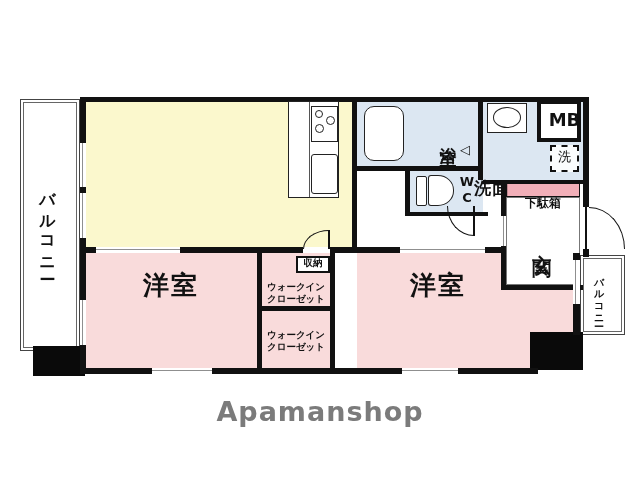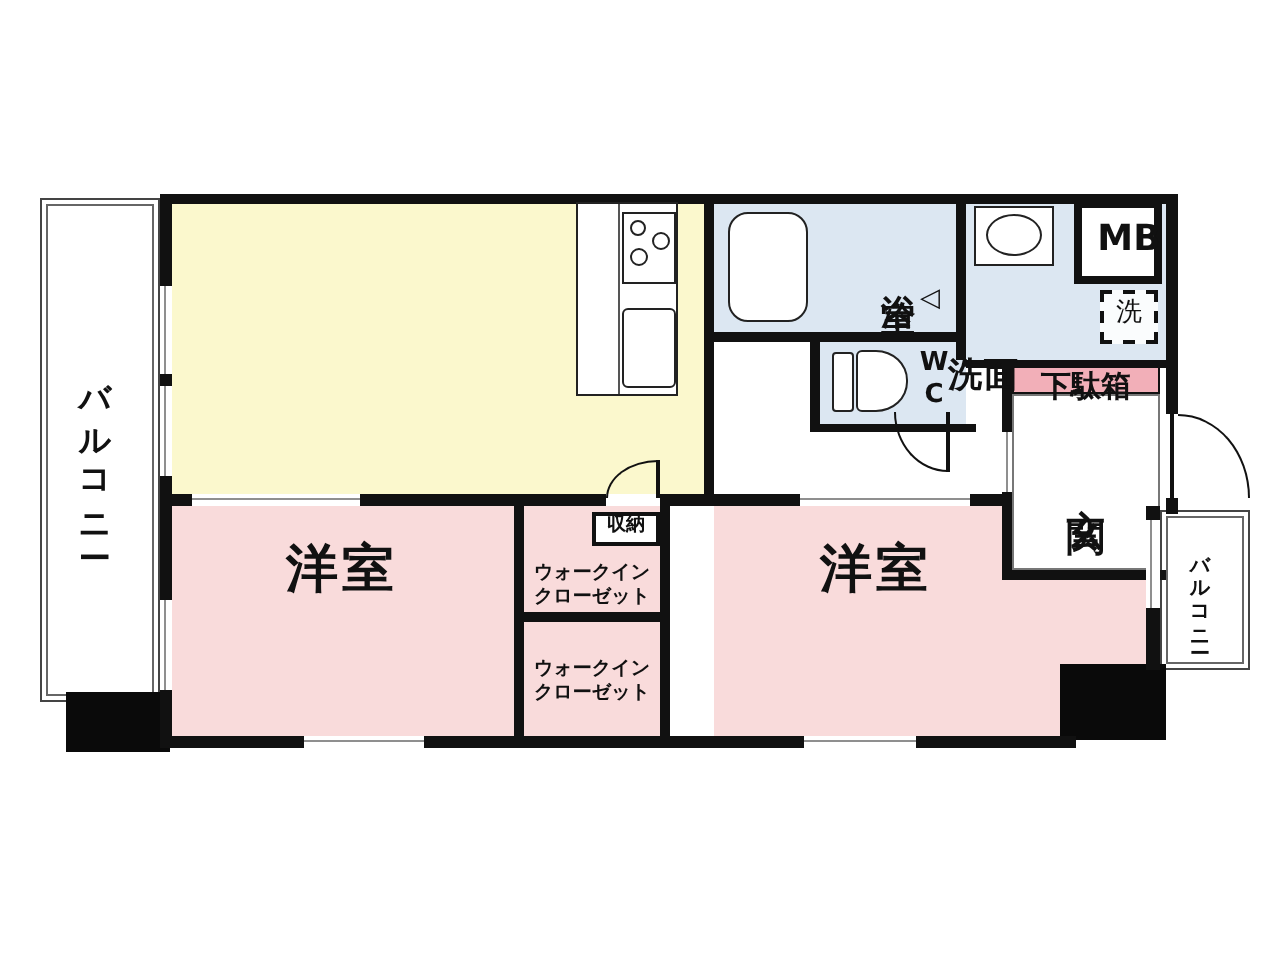--- a/index.html
+++ b/index.html
@@ -136,27 +136,28 @@
 
   <div class="lbl vtext" style="left:438px;top:108px;height:56px;font-size:17px;letter-spacing:3px;">浴室</div>
 
   <div class="lbl" style="left:464px;top:147px;width:56px;font-size:17px;letter-spacing:1px;margin-top:32px;">洗面</div>
 
   <div class="lbl" style="left:455px;top:174px;width:24px;font-size:13px;line-height:1.25;">
     <span class="room-label-line">W</span>
     <span class="room-label-line">C</span>
   </div>
 
-  <div class="lbl" style="left:506px;top:185px;width:74px;font-size:15px;">下駄箱</div>
+  <div class="lbl" style="left:506px;top:197px;width:74px;font-size:12px;">下駄箱</div>
 
   <div class="lbl vtext" style="left:531px;top:206px;height:76px;font-size:19px;letter-spacing:5px;">玄関</div>
 
   <div class="wic-text" style="left:262px;top:281px;width:68px;">
     <span class="room-label-line">ウォークイン</span>
     <span class="room-label-line">クローゼット</span>
   </div>
   <div class="wic-text" style="left:262px;top:329px;width:68px;">
     <span class="room-label-line">ウォークイン</span>
     <span class="room-label-line">クローゼット</span>
   </div>
 
+  <div id="logo">Apamanshop</div>
 
 </div>
 
 </body></html>

